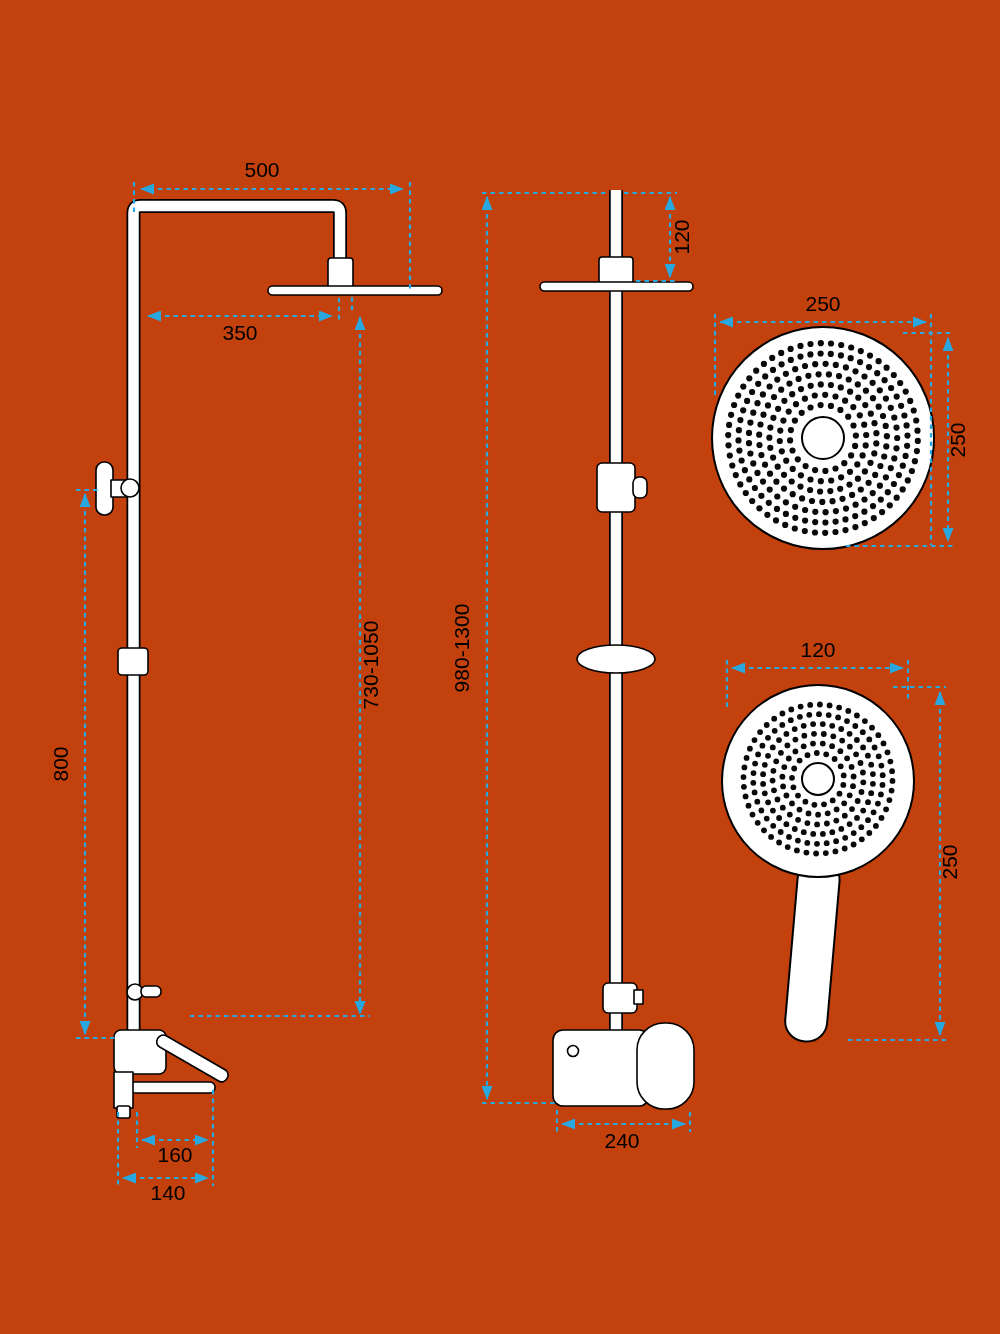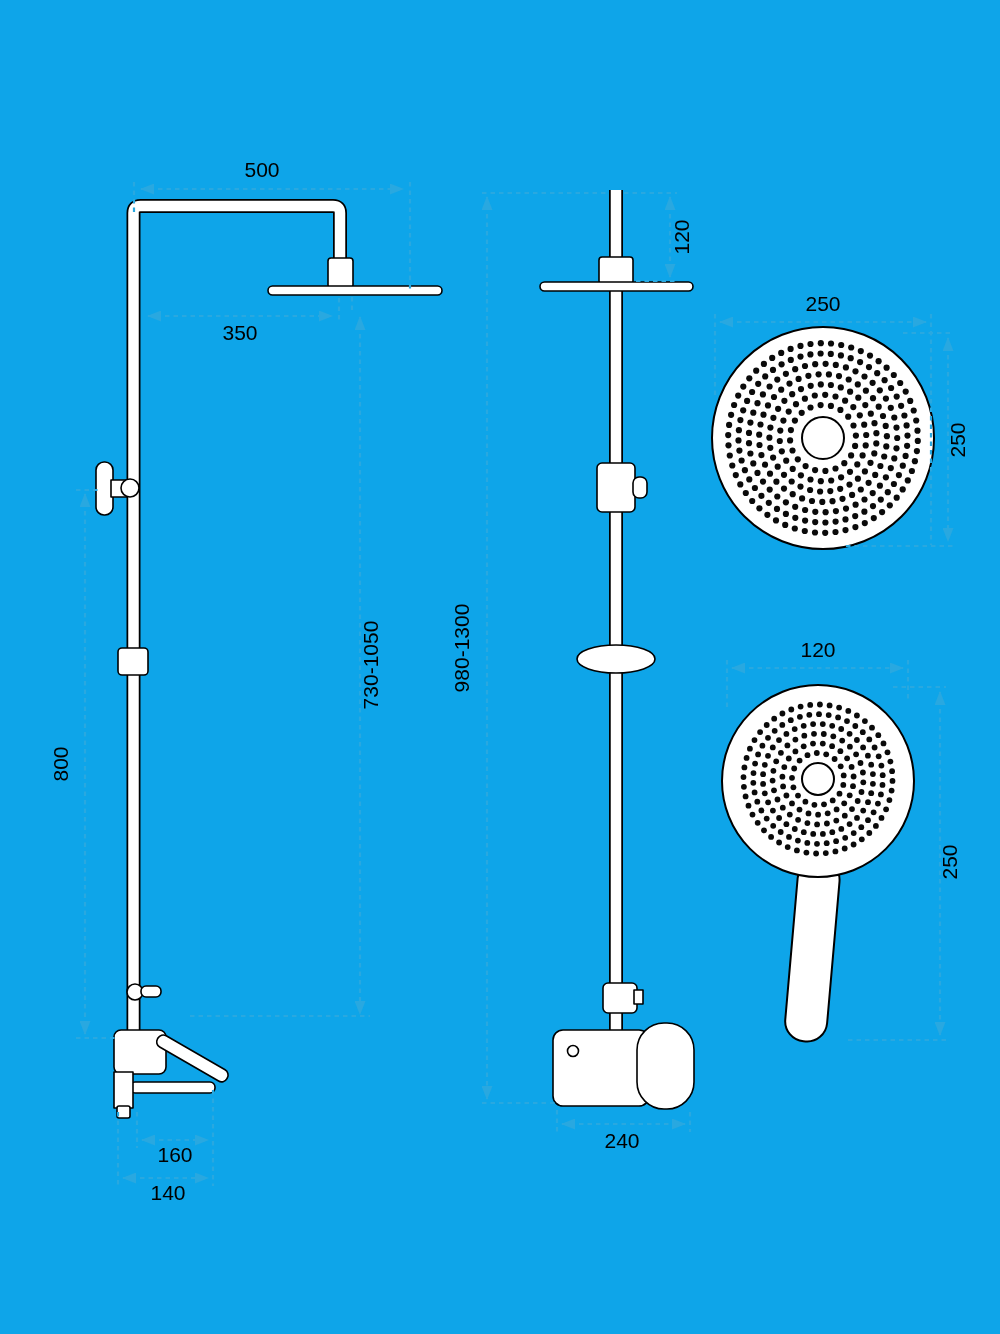--- a/index.html
+++ b/index.html
@@ -1,20 +1,20 @@
 <!DOCTYPE html>
 <html style="--dim-blue: #29a8e0; --outline-black: #000000;"><head>
 <meta charset="utf-8">
 <style>
   :root{
     --dim-blue:#29a8e0;
     --outline-black:#000000;
   }
   html,body{margin:0;padding:0;background:#ffffff;}
-  .stage{position:relative;width:1000px;height:1334px;background:#0ea5e9;overflow:hidden;}
+  .stage{position:relative;width:1000px;height:1334px;background:#c2410c;overflow:hidden;}
   svg{display:block;}
   .outline{fill:#ffffff;stroke:var(--outline-black);stroke-width:2;stroke-linejoin:round;}
   .thin{stroke-width:1.6;}
   .pipe-outer{fill:none;stroke:var(--outline-black);stroke-width:14;stroke-linejoin:round;}
   .pipe-inner{fill:none;stroke:#ffffff;stroke-width:10.5;stroke-linejoin:round;}
   .dim{stroke:var(--dim-blue);stroke-width:2.2;stroke-dasharray:4.5 4;fill:none;}
   .arrowhead{fill:var(--dim-blue);}
   .lbl{font-family:"Liberation Sans",sans-serif;font-size:21px;fill:#000;text-anchor:middle;}
   .dots{fill:#0a0a0a;}
 </style>

